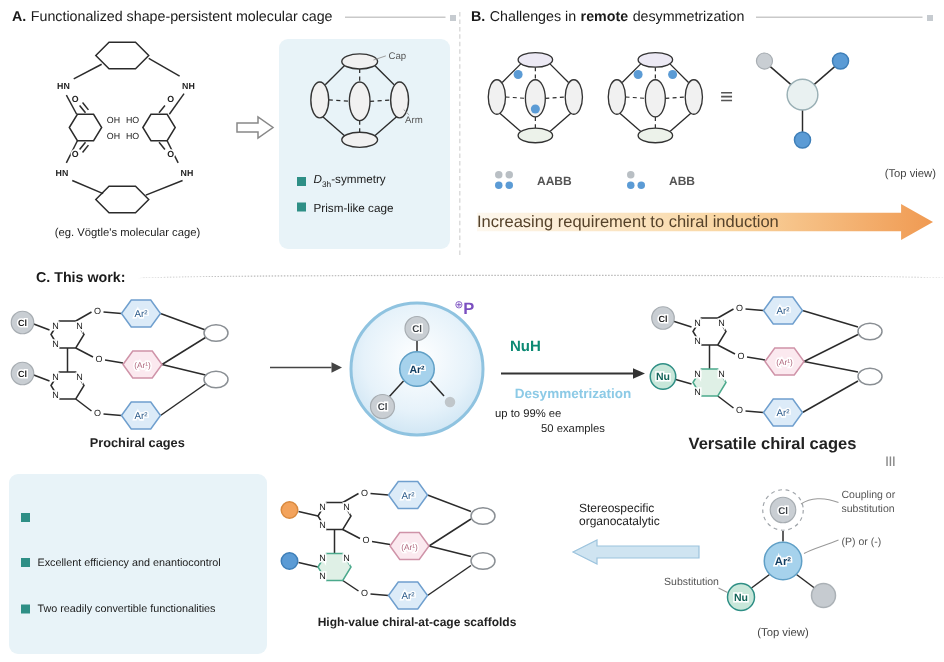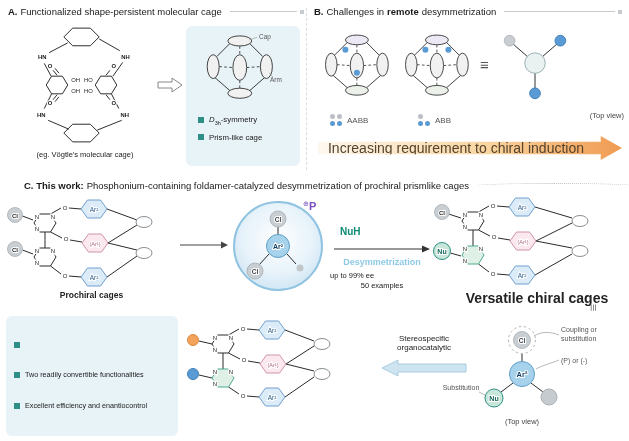--- a/index.html
+++ b/index.html
@@ -27,22 +27,22 @@
   .pell{fill:#f1f1f1;stroke:#333;stroke-width:1}
   .graycirc{fill:#c9ced3;stroke:#a7adb2;stroke-width:0.8}
   .bluecirc{fill:#a6d2ec;stroke:#5f9fc6;stroke-width:1}
   .nucirc{fill:#c8e7da;stroke:#2f8f85;stroke-width:1}
   .atom{font-size:6px;fill:#222;text-anchor:middle;paint-order:stroke;stroke:#fff;stroke-width:2px}
   .atomb{font-weight:bold}
   .ann{font-size:7px;fill:#555}
   .lead{stroke:#999;stroke-width:0.7;fill:none}
   .oarrow{background:linear-gradient(90deg,#fdf8ef 0%,#f9d6a2 55%,#f09a52 100%);
     clip-path:polygon(0 24%,93% 24%,93% 0,100% 50%,93% 100%,93% 76%,0 76%);
-    display:flex;align-items:center;justify-content:center;font-size:14px;color:#55422a;padding-right:28px}
-  .legend{display:flex;align-items:center;gap:5px;font-size:8px;color:#555;font-weight:normal}
+    display:flex;align-items:center;font-size:11px;color:#55422a;padding-right:28px}
+  .legend{display:flex;align-items:center;gap:16px;font-size:8px;color:#555;font-weight:bold}
   .dotgrid{display:grid;grid-template-columns:5px 5px;gap:2px}
   .dot{width:5px;height:5px;border-radius:50%}
   .dgray{background:#b9bfc4}.dblue{background:#5b9bd5}
 </style>
 </head>
 <body>
 
 <div id="fig">
 
   <div class="abs hdr" style="left:8px;top:6px;width:296px">
@@ -215,21 +215,20 @@
   </svg>
 
   <div class="abs" style="left:540px;top:111px;width:84px;font-size:7.5px;color:#444;text-align:right">(Top view)</div>
 
   <div class="abs oarrow" style="left:318px;top:136px;width:304px;height:24px">
     <span>Increasing requirement to chiral induction</span>
   </div>
 
   <div class="abs hdr" style="left:24px;top:180px;width:614px">
     <b>C. This work:</b>
-    <span>Phosphonium-containing foldamer-catalyzed desymmetrization of prochiral prismlike cages</span>
     <span class="hline dot"></span>
     <span class="hsq"></span>
   </div>
 
   <svg class="abs" style="left:4px;top:196px" width="175" height="95" viewBox="0 0 175 95">
     <g>
       <line class="bond" x1="18.5" y1="20" x2="29" y2="24"></line>
       <line class="bond" x1="18.5" y1="54" x2="29" y2="58"></line>
       <line class="bond" x1="41" y1="36" x2="41" y2="52"></line>
       <line class="bond" x1="46.5" y1="18" x2="57" y2="12"></line>
@@ -347,36 +346,36 @@
       <text class="atom" x="51" y="55">N</text>
     </g>
     <text class="atom" x="63" y="11.5">O</text>
     <text class="atom" x="64" y="43">O</text>
     <text class="atom" x="63" y="79.5">O</text>
     <text class="atom" x="92" y="13.5" style="font-size:6.5px;fill:#2a5a8a">Ar²</text>
     <text class="atom" x="93" y="47.5" style="font-size:5.5px;fill:#b0677d">(Ar¹)</text>
     <text class="atom" x="92" y="81.5" style="font-size:6.5px;fill:#2a5a8a">Ar²</text>
   </svg>
 
-  <div class="abs cap bd it" style="left:462px;top:290px;width:150px;font-size:14px">Versatile chiral cages</div>
+  <div class="abs cap bd it" style="left:440px;top:290px;width:150px;font-size:11px">Versatile chiral cages</div>
 
   <div class="abs" style="left:590px;top:300px;font-size:13px;color:#888;transform:rotate(90deg)">≡</div>
 
   <div class="abs bluebox" style="left:6px;top:316px;width:172px;height:120px">
     <div style="display:flex;flex-direction:column;justify-content:space-evenly;height:100%;padding:4px 8px">
       <div class="bullet" style="font-size:7.2px">
         <span class="sq"></span>
       </div>
       <div class="bullet" style="font-size:7.2px">
         <span class="sq"></span>
-        <span>Two readily convertible functionalities</span>
+        <span>Excellent efficiency and enantiocontrol</span>
       </div>
       <div class="bullet" style="font-size:7.2px">
         <span class="sq"></span>
-        <span>Excellent efficiency and enantiocontrol</span>
+        <span>Two readily convertible functionalities</span>
       </div>
     </div>
   </div>
 
   <svg class="abs" style="left:184px;top:320px" width="178" height="88" viewBox="0 0 178 88">
     <g>
       <line class="bond" x1="15" y1="21" x2="28" y2="24"></line>
       <line class="bond" x1="15" y1="55" x2="28" y2="58"></line>
       <line class="bond" x1="39" y1="33" x2="39" y2="49"></line>
       <line class="bond" x1="44.5" y1="15" x2="55" y2="9"></line>
@@ -408,22 +407,23 @@
       <text class="atom" x="47" y="54">N</text>
     </g>
     <text class="atom" x="59" y="10.5">O</text>
     <text class="atom" x="60" y="42">O</text>
     <text class="atom" x="59" y="77.5">O</text>
     <text class="atom" x="88" y="12.5" style="font-size:6.5px;fill:#2a5a8a">Ar²</text>
     <text class="atom" x="89" y="46.5" style="font-size:5.5px;fill:#b0677d">(Ar¹)</text>
     <text class="atom" x="88" y="79.5" style="font-size:6.5px;fill:#2a5a8a">Ar²</text>
   </svg>
 
-
-  <div class="abs" style="left:386px;top:334px;width:76px;text-align:center;font-size:8px;color:#222">
+  <div class="abs cap bd it" style="left:192px;top:410px;width:172px;font-size:8px">High-value chiral-at-cage scaffolds</div>
+
+  <div class="abs" style="left:386px;top:334px;width:76px;font-size:8px;color:#222">
     <div>Stereospecific</div>
     <div>organocatalytic</div>
   </div>
   <svg class="abs" style="left:382px;top:360px" width="84" height="16" viewBox="0 0 84 16">
     <polygon points="84,4 16,4 16,0 0,8 16,16 16,12 84,12" fill="#cfe4f1" stroke="#9cc3dd" stroke-width="0.8"></polygon>
   </svg>
 
   <svg class="abs" style="left:437px;top:316px" width="190" height="112" viewBox="0 0 190 112">
     <g>
       <circle cx="85" cy="24" r="13.5" fill="none" stroke="#a0a5aa" stroke-width="0.8" stroke-dasharray="2.5,2.5"></circle>

